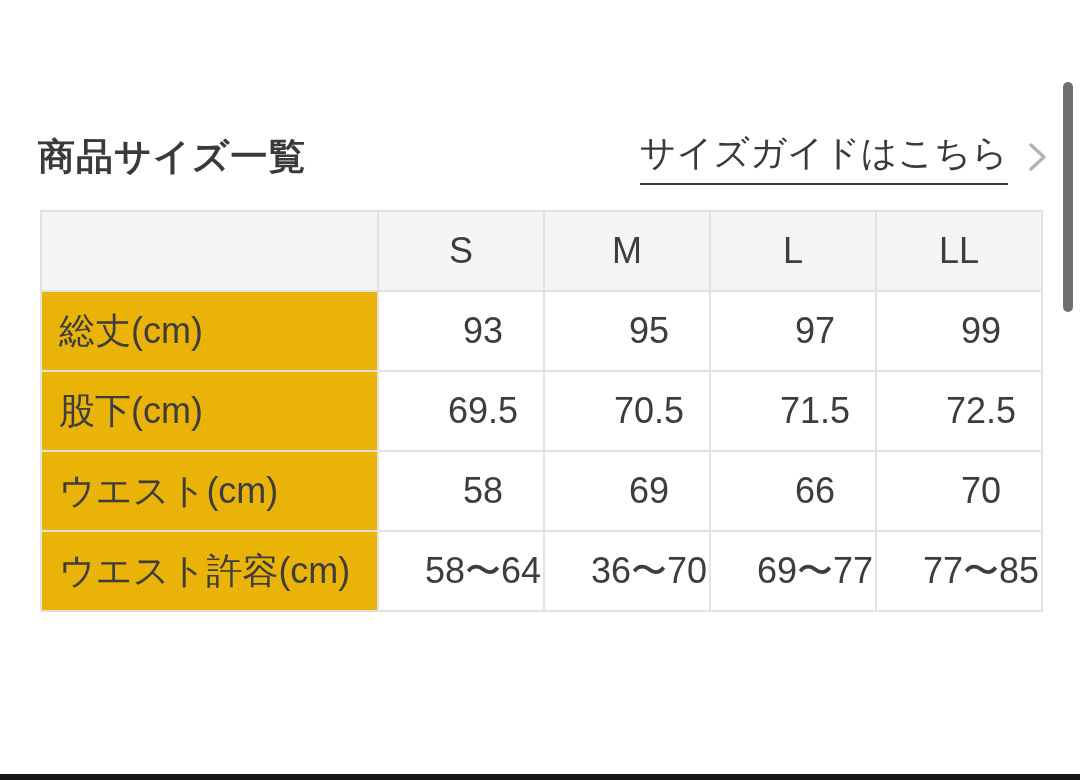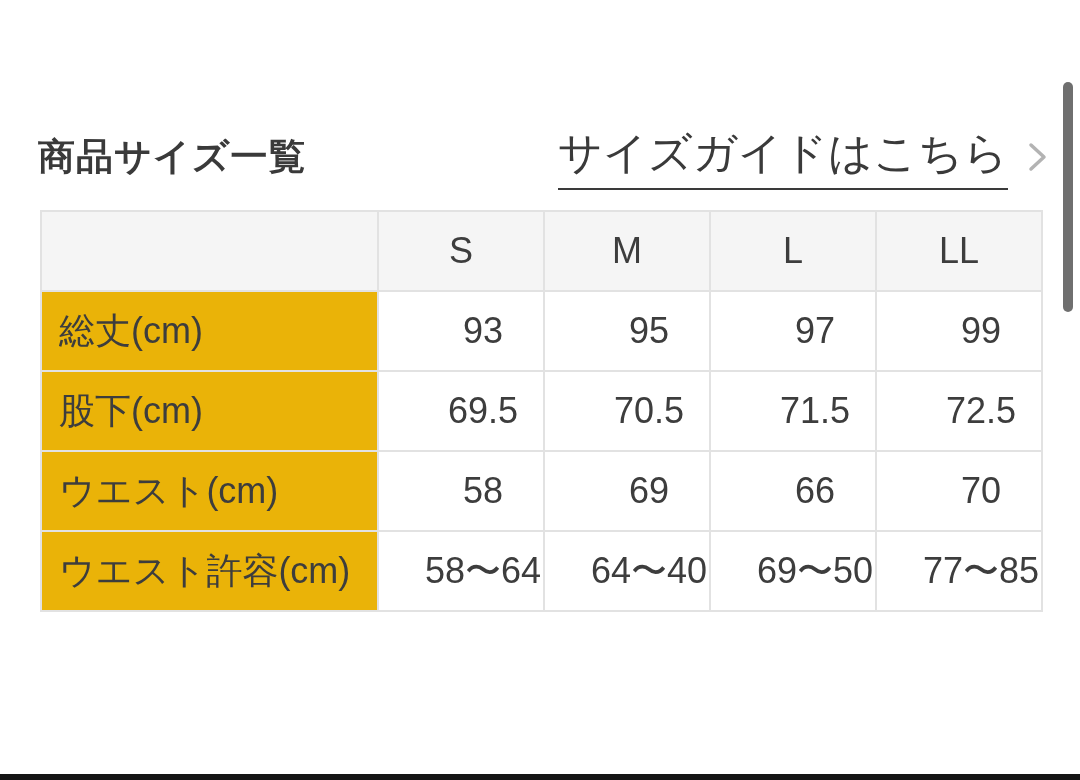--- a/index.html
+++ b/index.html
@@ -30,21 +30,21 @@
     white-space: nowrap;
   }
   .size-guide {
     display: flex;
     align-items: center;
     gap: 16px;
     text-decoration: none;
     cursor: pointer;
   }
   .size-guide .link-label {
-    font-size: 44px;
+    font-size: 36px;
     color: #3a3a3a;
     border-bottom: 2px solid #3a3a3a;
     padding-bottom: 5px;
     white-space: nowrap;
   }
   .chevron-wrap { display: inline-flex; align-items: center; }
 
   
   .size-table {
     position: absolute;
@@ -142,22 +142,22 @@
         <tr>
           <td class="row-label">ウエスト(cm)</td>
           <td>58</td>
           <td>69</td>
           <td>66</td>
           <td>70</td>
         </tr>
         <tr>
           <td class="row-label">ウエスト許容(cm)</td>
           <td>58〜64</td>
-          <td>64〜40</td>
-          <td>69〜50</td>
+          <td>36〜70</td>
+          <td>69〜77</td>
           <td>77〜85</td>
         </tr>
       </tbody>
   </table>
 
   <div class="scrollbar-thumb"></div>
 
   <div class="bottom-bar"></div>
 
 </div>

